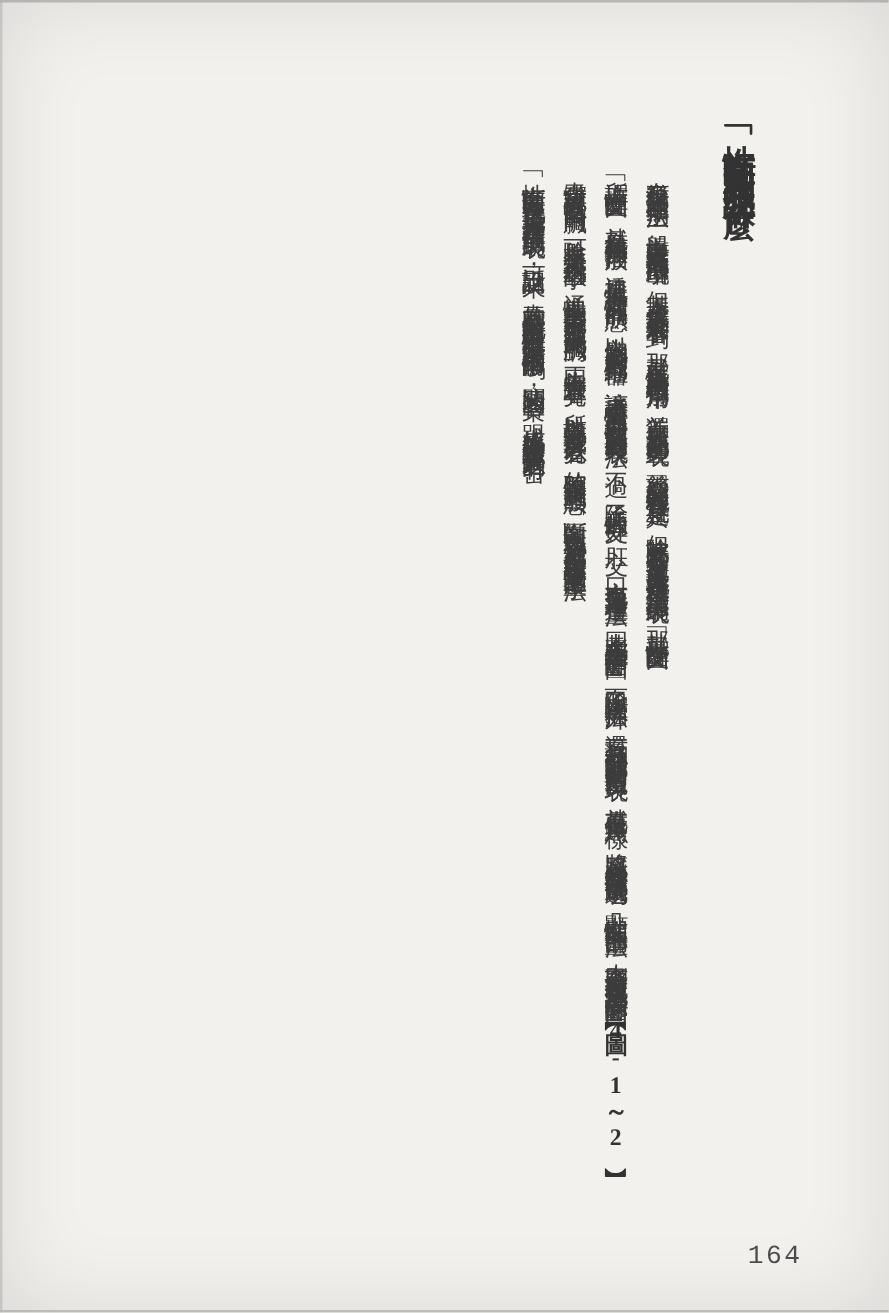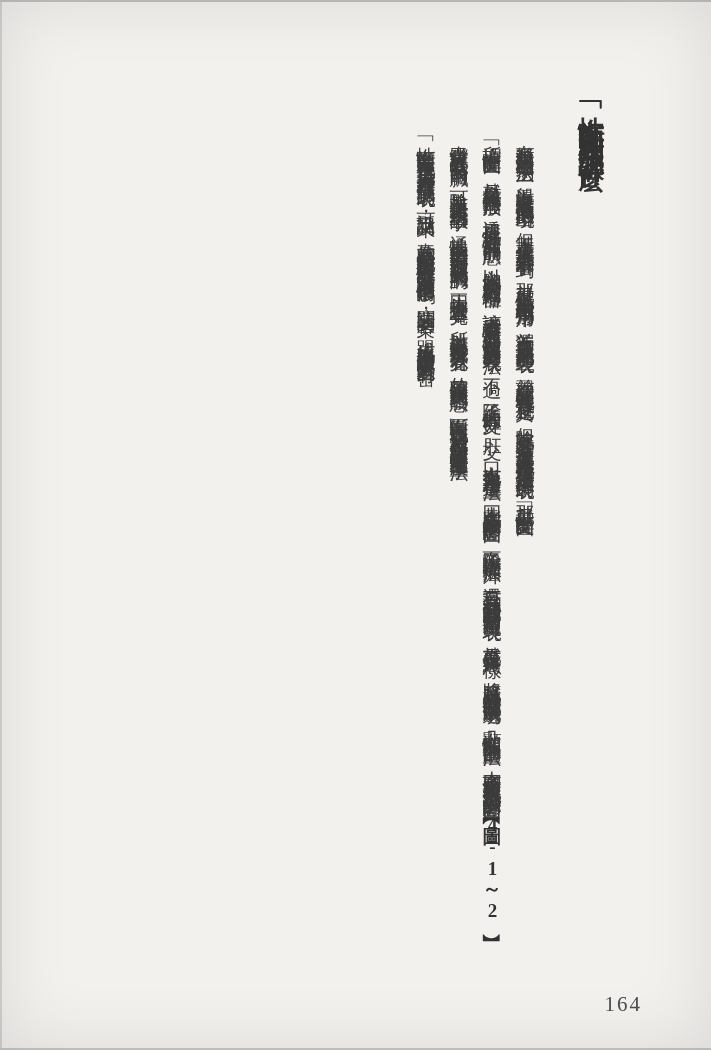--- a/index.html
+++ b/index.html
@@ -50,21 +50,21 @@
   .figref {
     font-weight: 700;
     text-orientation: upright;
     letter-spacing: 1px;
     color: #323232;
   }
   .pagenum {
     position: absolute;
     right: 69px;
     bottom: 33px;
-    font-family: Liberation Serif, serif;
+    font-family: Liberation Mono, monospace;
     font-size: 21px;
     letter-spacing: 2px;
     color: #4c4c4c;
   }
 </style>
 </head>
 <body>
 
 <div class="scan">
   <main class="text-area">

